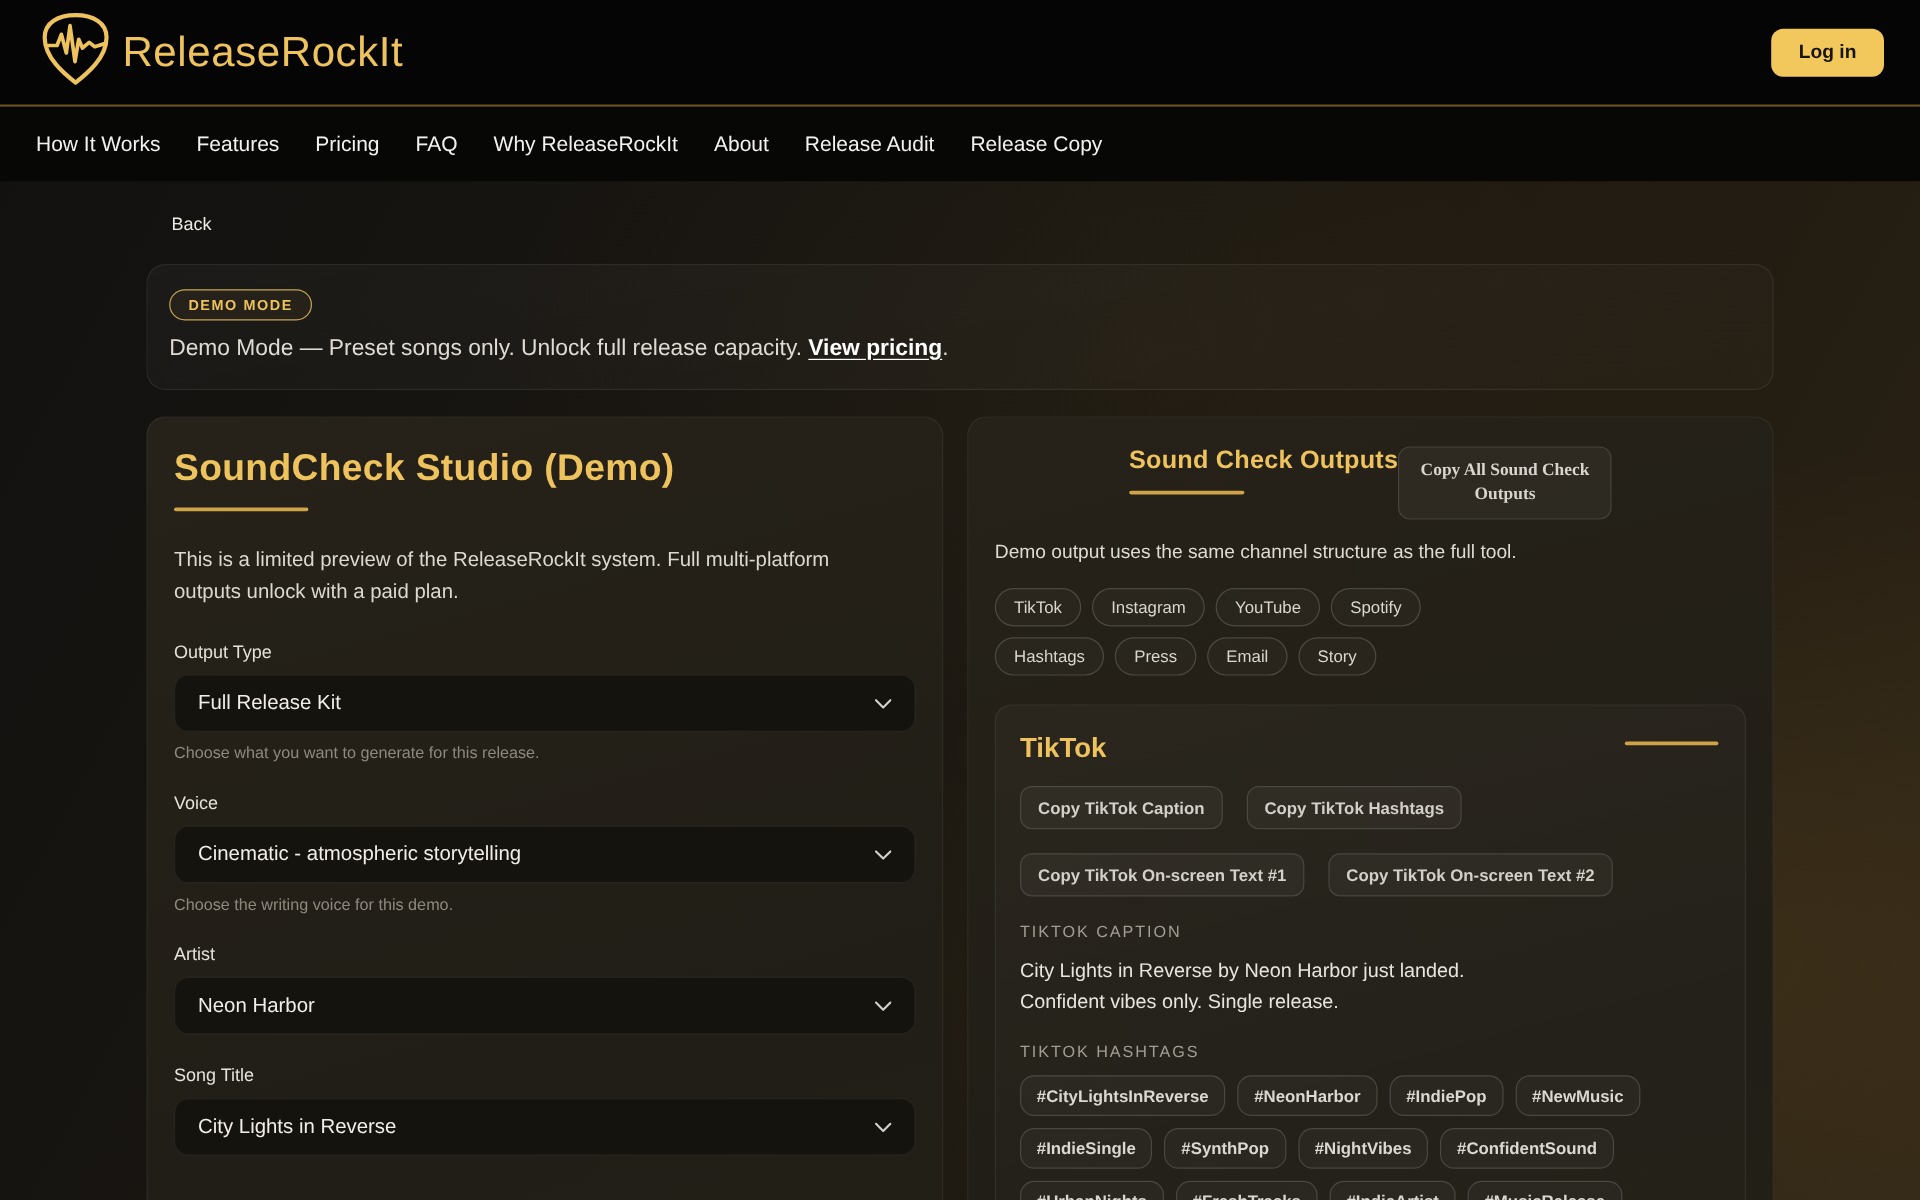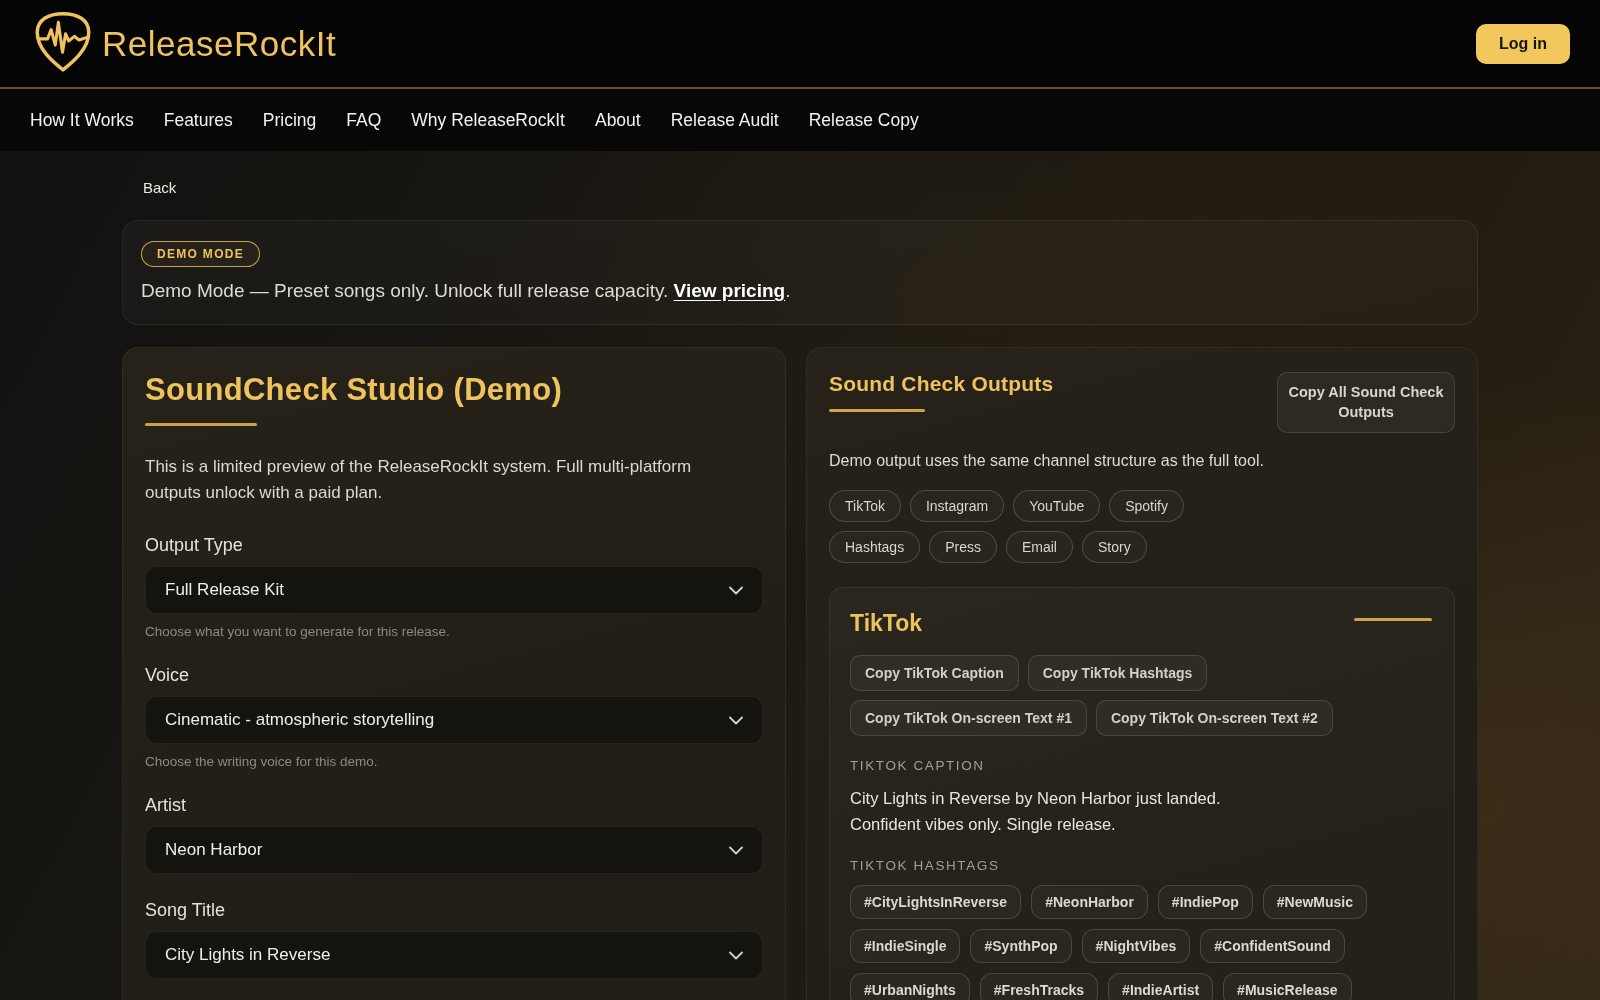--- a/index.html
+++ b/index.html
@@ -95,49 +95,49 @@
   .accent-line {
     height: 3px; width: 112px; border-radius: 2px;
     background: var(--accent-line, #d2a94a);
     margin: 15px 0 28px 0;
   }
   .studio-desc {
     font-size: 17px; line-height: 1.55; color: #dcd9d2;
     max-width: 575px; margin-bottom: 28px;
   }
   .field { margin-bottom: 26px; }
-  .field-label { font-size: 18px; color: #e5e2db; margin-bottom: 10px; }
+  .field-label { font-size: 15px; color: #e5e2db; margin-bottom: 10px; }
   .select {
     height: 48px;
     background: #15130e;
     border: 1px solid rgba(255,255,255,0.07);
     border-radius: 12px;
     display: flex; align-items: center; justify-content: space-between;
     padding: 0 19px;
     font-size: 17px; color: #f1eee8;
     cursor: pointer;
   }
   .select .chev { flex: 0 0 auto; margin-left: 12px; opacity: 0.9; }
   .field-help { font-size: 13.5px; color: #8e897f; margin-top: 10px; }
 
   
-  .outputs-head { display: flex; justify-content: space-between; align-items: flex-start; }
+  .outputs-head { display: flex; justify-content: center; align-items: flex-start; }
   .outputs-title {
     font-size: 21px; font-weight: 700; color: var(--accent, #eec25d);
     letter-spacing: 0.2px;
   }
   .accent-line.small { width: 96px; margin: 13px 0 0 0; }
   .copy-all-btn {
     width: 178px;
     background: rgba(255,255,255,0.045);
     border: 1px solid rgba(255,255,255,0.12);
     border-radius: 10px;
     padding: 10px 10px;
     color: #d8d5ce; font-size: 14.5px; font-weight: 700;
-    font-family: Liberation Sans, sans-serif; line-height: 1.35; text-align: center;
+    font-family: Liberation Serif, serif; line-height: 1.35; text-align: center;
     cursor: pointer;
   }
   .outputs-desc {
     font-size: 16px; line-height: 1.55; color: #dedbd4;
     max-width: 440px; margin: 16px 0 16px 0;
   }
   .pill-row { display: flex; flex-wrap: wrap; gap: 9px; max-width: 440px; }
   .pill {
     padding: 7px 15px;
     border: 1px solid rgba(255,255,255,0.17);
@@ -156,21 +156,21 @@
   }
   .card-accent {
     position: absolute; top: 30px; right: 22px;
     width: 78px; height: 3px; border-radius: 2px;
     background: var(--accent-line, #c9a145);
   }
   .tiktok-title {
     font-size: 23px; font-weight: 700; color: var(--accent, #eec25d);
     margin-bottom: 18px;
   }
-  .copy-btn-row { display: flex; flex-wrap: wrap; gap: 9px; margin-bottom: 22px; }
+  .copy-btn-row { display: flex; flex-wrap: wrap; gap: 20px; margin-bottom: 22px; }
   .copy-btn {
     padding: 9px 14px;
     background: rgba(255,255,255,0.04);
     border: 1px solid rgba(255,255,255,0.13);
     border-radius: 10px;
     color: #d3d0c9; font-size: 14px; font-weight: 600;
     font-family: inherit; cursor: pointer;
   }
   .sub-label {
     font-size: 13.5px; letter-spacing: 1.6px; color: #a39e95;

